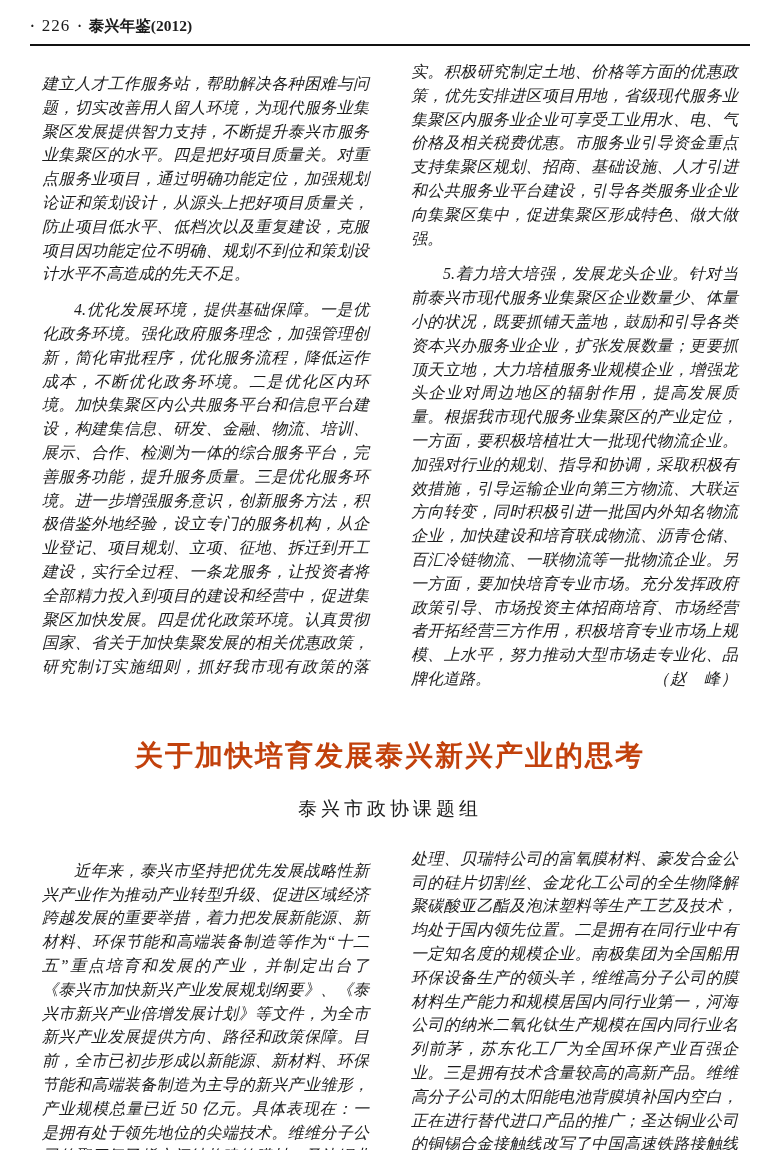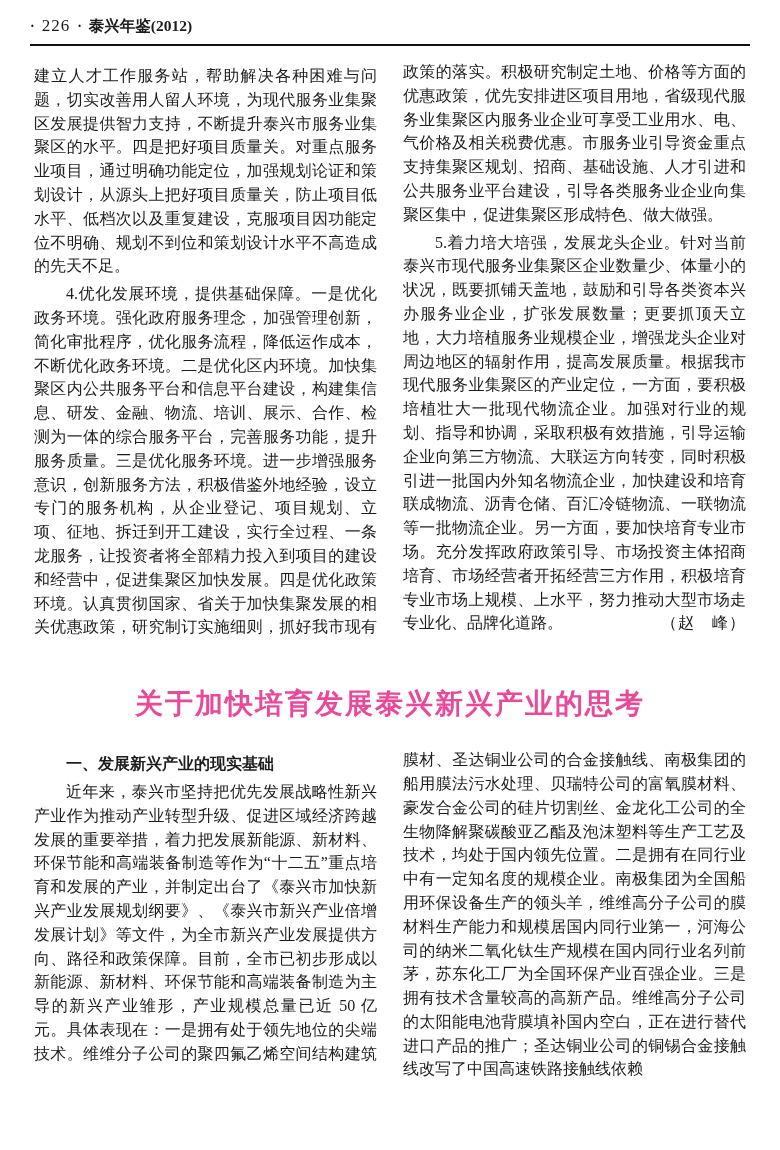--- a/index.html
+++ b/index.html
@@ -37,39 +37,40 @@
     border: none;
     border-top: 2.5px solid #111;
     margin: 7px 0 0 0;
   }
   .columns {
     column-count: 2;
     column-gap: 18px;
     text-align: justify;
   }
   .columns p {
-    margin: 4px;
+    margin: 12px;
     font-size: 16px;
     line-height: 23.8px;
     text-indent: 2em;
+    font-style: italic;
   }
   .columns p.noindent { text-indent: 0; }
   .top-section { margin-top: 14px; }
   .attribution {
     float: right;
     letter-spacing: 1px;
   }
   .article-title {
     margin: 46px 0 0 0;
     text-align: center;
     font-family: "Liberation Sans", "DejaVu Sans", sans-serif;
     font-weight: 900;
     font-size: 28px;
     letter-spacing: 2px;
-    color: #ec4899;
+    color: #c2410c;
   }
   .byline {
     margin-top: 21px;
     text-align: center;
     font-size: 19px;
     letter-spacing: 4px;
   }
   .bottom-section { margin-top: 25px; }
   .sub-heading {
     font-family: "Liberation Sans", "DejaVu Sans", sans-serif;
@@ -91,19 +92,19 @@
   <hr class="rule">
 
   <section class="columns top-section">
     <p class="noindent">建立人才工作服务站，帮助解决各种困难与问题，切实改善用人留人环境，为现代服务业集聚区发展提供智力支持，不断提升泰兴市服务业集聚区的水平。四是把好项目质量关。对重点服务业项目，通过明确功能定位，加强规划论证和策划设计，从源头上把好项目质量关，防止项目低水平、低档次以及重复建设，克服项目因功能定位不明确、规划不到位和策划设计水平不高造成的先天不足。</p>
     <p>4.优化发展环境，提供基础保障。一是优化政务环境。强化政府服务理念，加强管理创新，简化审批程序，优化服务流程，降低运作成本，不断优化政务环境。二是优化区内环境。加快集聚区内公共服务平台和信息平台建设，构建集信息、研发、金融、物流、培训、展示、合作、检测为一体的综合服务平台，完善服务功能，提升服务质量。三是优化服务环境。进一步增强服务意识，创新服务方法，积极借鉴外地经验，设立专门的服务机构，从企业登记、项目规划、立项、征地、拆迁到开工建设，实行全过程、一条龙服务，让投资者将全部精力投入到项目的建设和经营中，促进集聚区加快发展。四是优化政策环境。认真贯彻国家、省关于加快集聚发展的相关优惠政策，研究制订实施细则，抓好我市现有政策的落实。积极研究制定土地、价格等方面的优惠政策，优先安排进区项目用地，省级现代服务业集聚区内服务业企业可享受工业用水、电、气价格及相关税费优惠。市服务业引导资金重点支持集聚区规划、招商、基础设施、人才引进和公共服务业平台建设，引导各类服务业企业向集聚区集中，促进集聚区形成特色、做大做强。</p>
     <p><span>5.着力培大培强，发展龙头企业。针对当前泰兴市现代服务业集聚区企业数量少、体量小的状况，既要抓铺天盖地，鼓励和引导各类资本兴办服务业企业，扩张发展数量；更要抓顶天立地，大力培植服务业规模企业，增强龙头企业对周边地区的辐射作用，提高发展质量。根据我市现代服务业集聚区的产业定位，一方面，要积极培植壮大一批现代物流企业。加强对行业的规划、指导和协调，采取积极有效措施，引导运输企业向第三方物流、大联运方向转变，同时积极引进一批国内外知名物流企业，加快建设和培育联成物流、沥青仓储、百汇冷链物流、一联物流等一批物流企业。另一方面，要加快培育专业市场。充分发挥政府政策引导、市场投资主体招商培育、市场经营者开拓经营三方作用，积极培育专业市场上规模、上水平，努力推动大型市场走专业化、品牌化道路。</span><span class="attribution">（赵　峰）</span></p>
   </section>
 
   <h1 class="article-title">关于加快培育发展泰兴新兴产业的思考</h1>
 
+  <div class="byline">泰兴市政协课题组</div>
 
   <section class="columns bottom-section">
-    <p class="sub-heading">一、发展新兴产业的现实基础</p>
     <p>近年来，泰兴市坚持把优先发展战略性新兴产业作为推动产业转型升级、促进区域经济跨越发展的重要举措，着力把发展新能源、新材料、环保节能和高端装备制造等作为“十二五”重点培育和发展的产业，并制定出台了《泰兴市加快新兴产业发展规划纲要》、《泰兴市新兴产业倍增发展计划》等文件，为全市新兴产业发展提供方向、路径和政策保障。目前，全市已初步形成以新能源、新材料、环保节能和高端装备制造为主导的新兴产业雏形，产业规模总量已近 50 亿元。具体表现在：一是拥有处于领先地位的尖端技术。维维分子公司的聚四氟乙烯空间结构建筑膜材、圣达铜业公司的合金接触线、南极集团的船用膜法污水处理、贝瑞特公司的富氧膜材料、豪发合金公司的硅片切割丝、金龙化工公司的全生物降解聚碳酸亚乙酯及泡沫塑料等生产工艺及技术，均处于国内领先位置。二是拥有在同行业中有一定知名度的规模企业。南极集团为全国船用环保设备生产的领头羊，维维高分子公司的膜材料生产能力和规模居国内同行业第一，河海公司的纳米二氧化钛生产规模在国内同行业名列前茅，苏东化工厂为全国环保产业百强企业。三是拥有技术含量较高的高新产品。维维高分子公司的太阳能电池背膜填补国内空白，正在进行替代进口产品的推广；圣达铜业公司的铜锡合金接触线改写了中国高速铁路接触线依赖</p>
   </section>
 
 </div>
 
 </body></html>

